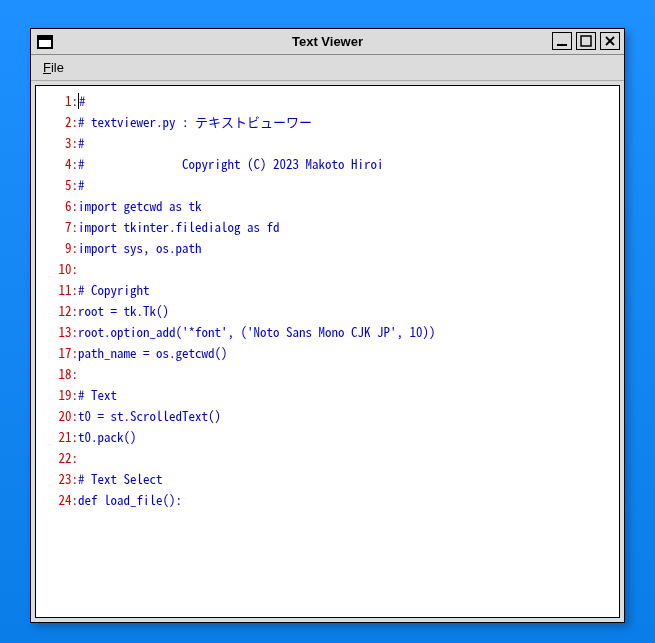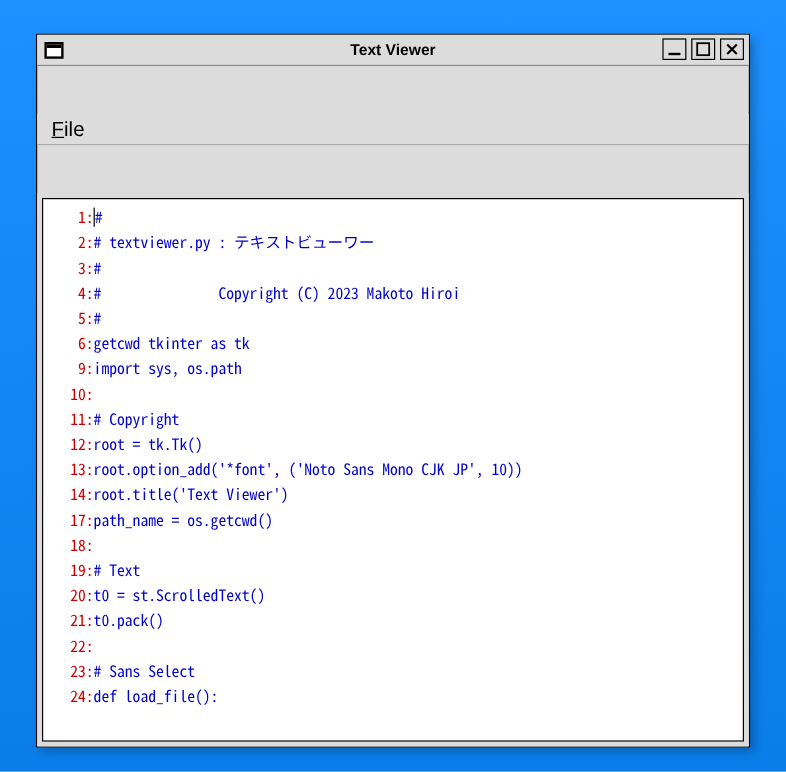--- a/index.html
+++ b/index.html
@@ -17,21 +17,20 @@
     position: absolute;
     left: 30px;
     top: 28px;
     width: 595px;
     height: 595px;
     background: #dcdcdc;
     border: 1px solid #000;
     box-shadow: 4px 4px 8px rgba(0,0,0,0.25);
     display: flex;
     flex-direction: column;
-    gap: 40px;
   }
   .titlebar {
     height: 26px;
     background: #dcdcdc;
     display: flex;
     align-items: center;
     position: relative;
     border-bottom: 1px solid #888;
   }
   .app-icon {
@@ -79,21 +78,21 @@
   .win-btn svg { display: block; }
   .menubar {
     height: 26px;
     background: #dcdcdc;
     display: flex;
     align-items: center;
     padding-left: 8px;
     border-bottom: 1px solid #aaa;
   }
   .menu-item {
-    font-size: 17px;
+    font-size: 13px;
     color: #000;
     cursor: pointer;
     padding: 2px 4px;
   }
   .menu-item .underline { text-decoration: underline; }
   .content-wrap {
     flex: 1;
     padding: 4px;
     background: #dcdcdc;
     display: flex;
@@ -162,31 +161,31 @@
     <div class="menu-item"><span id="file-menu-label"><span class="underline">F</span>ile</span></div>
   </div>
 
   <div class="content-wrap">
     <div class="text-area" id="text-area">
         <div class="code-line"><span class="lineno">1:</span><span class="cursor"></span><span class="code-text">#</span></div>
         <div class="code-line"><span class="lineno">2:</span><span class="code-text"># textviewer.py : テキストビューワー</span></div>
         <div class="code-line"><span class="lineno">3:</span><span class="code-text">#</span></div>
         <div class="code-line"><span class="lineno">4:</span><span class="code-text">#               Copyright (C) 2023 Makoto Hiroi</span></div>
         <div class="code-line"><span class="lineno">5:</span><span class="code-text">#</span></div>
-        <div class="code-line"><span class="lineno">6:</span><span class="code-text">getcwd tkinter as tk</span></div>
+        <div class="code-line"><span class="lineno">6:</span><span class="code-text">import getcwd as tk</span></div>
+        <div class="code-line"><span class="lineno">7:</span><span class="code-text">import tkinter.filedialog as fd</span></div>
         <div class="code-line"><span class="lineno">9:</span><span class="code-text">import sys, os.path</span></div>
         <div class="code-line"><span class="lineno">10:</span><span class="code-text"></span></div>
         <div class="code-line"><span class="lineno">11:</span><span class="code-text"># Copyright</span></div>
         <div class="code-line"><span class="lineno">12:</span><span class="code-text">root = tk.Tk()</span></div>
         <div class="code-line"><span class="lineno">13:</span><span class="code-text">root.option_add('*font', ('Noto Sans Mono CJK JP', 10))</span></div>
-        <div class="code-line"><span class="lineno">14:</span><span class="code-text">root.title('Text Viewer')</span></div>
         <div class="code-line"><span class="lineno">17:</span><span class="code-text">path_name = os.getcwd()</span></div>
         <div class="code-line"><span class="lineno">18:</span><span class="code-text"></span></div>
         <div class="code-line"><span class="lineno">19:</span><span class="code-text"># Text</span></div>
         <div class="code-line"><span class="lineno">20:</span><span class="code-text">t0 = st.ScrolledText()</span></div>
         <div class="code-line"><span class="lineno">21:</span><span class="code-text">t0.pack()</span></div>
         <div class="code-line"><span class="lineno">22:</span><span class="code-text"></span></div>
-        <div class="code-line"><span class="lineno">23:</span><span class="code-text"># Sans Select</span></div>
+        <div class="code-line"><span class="lineno">23:</span><span class="code-text"># Text Select</span></div>
         <div class="code-line"><span class="lineno">24:</span><span class="code-text">def load_file():</span></div>
       </div>
   </div>
 
 </div>
 
 </body></html>

